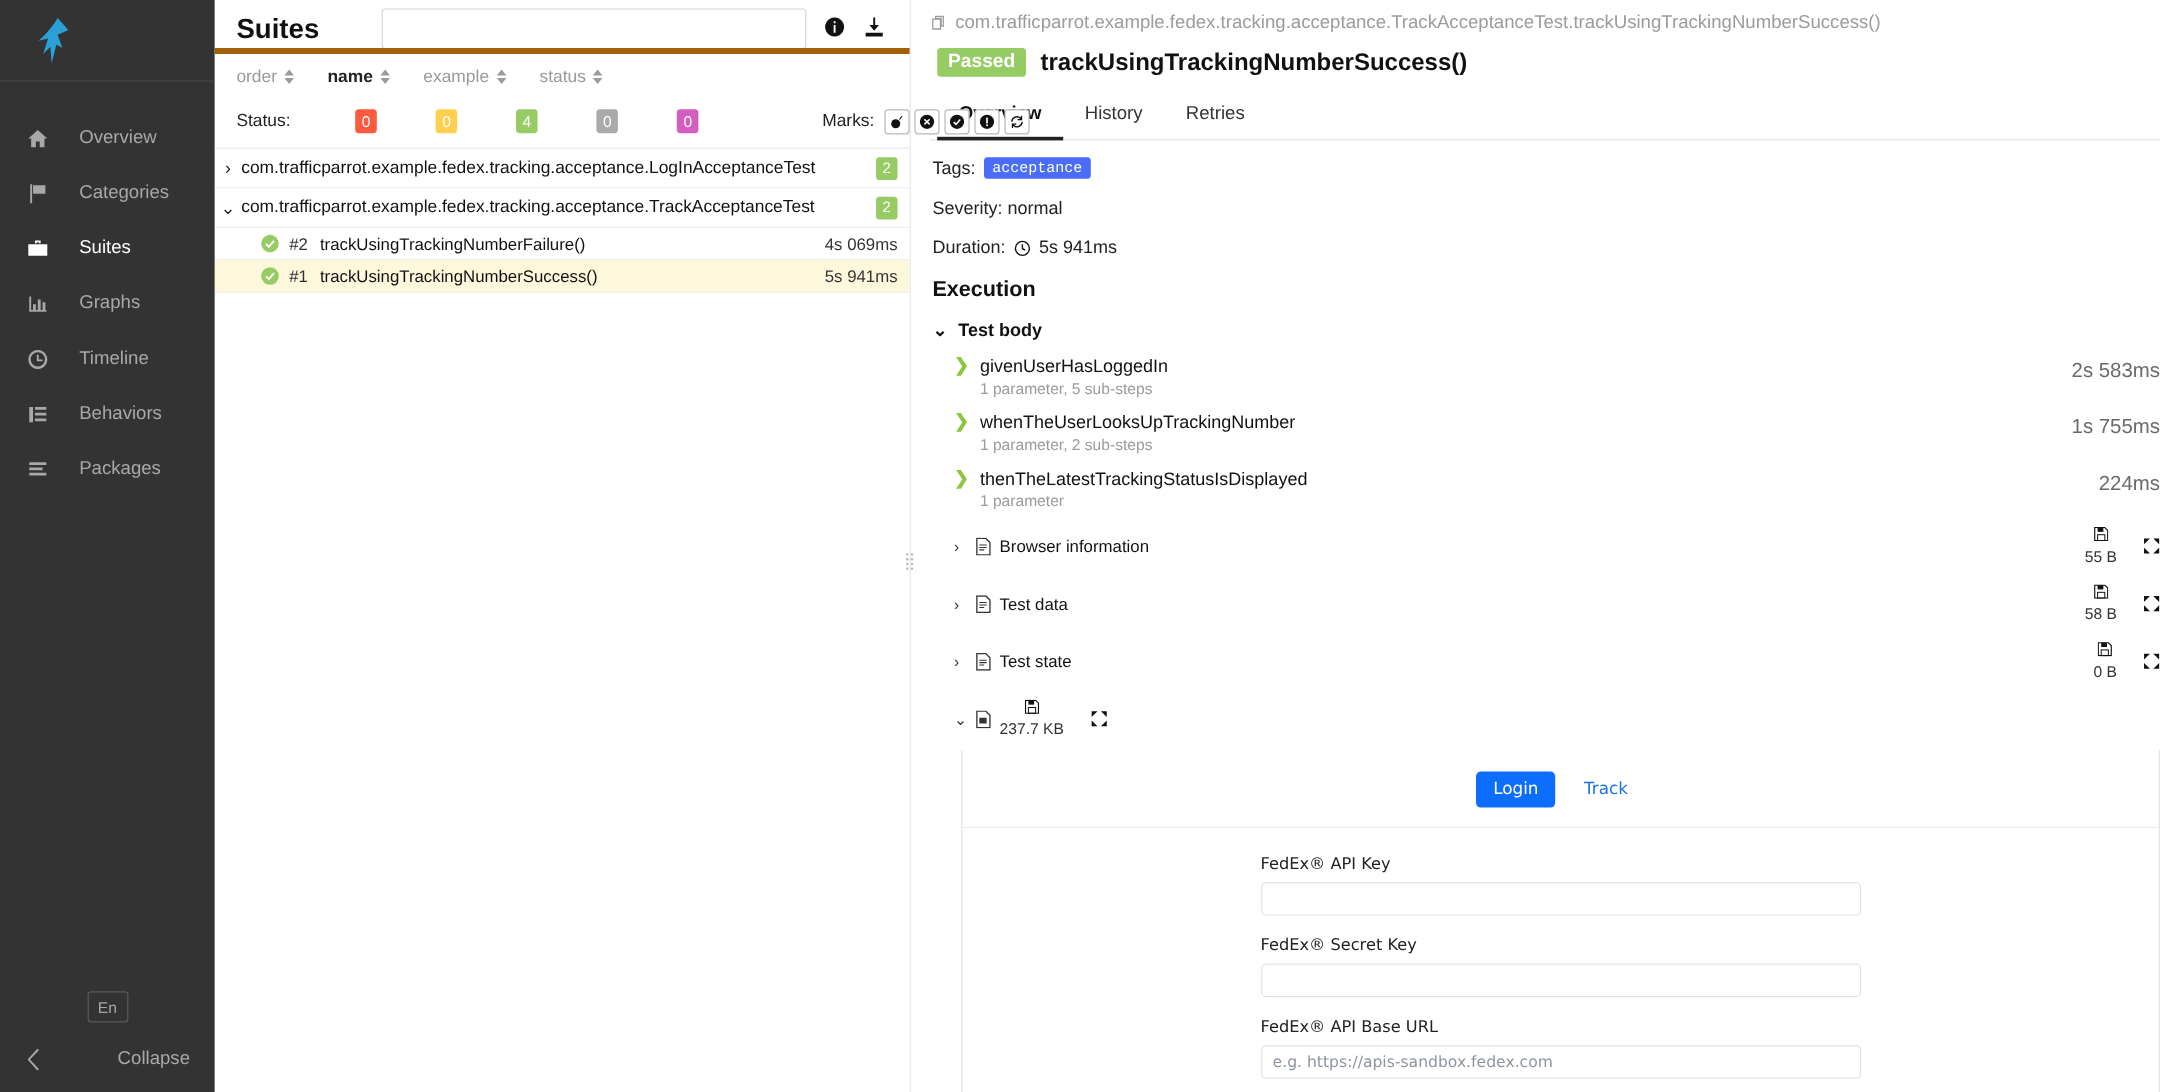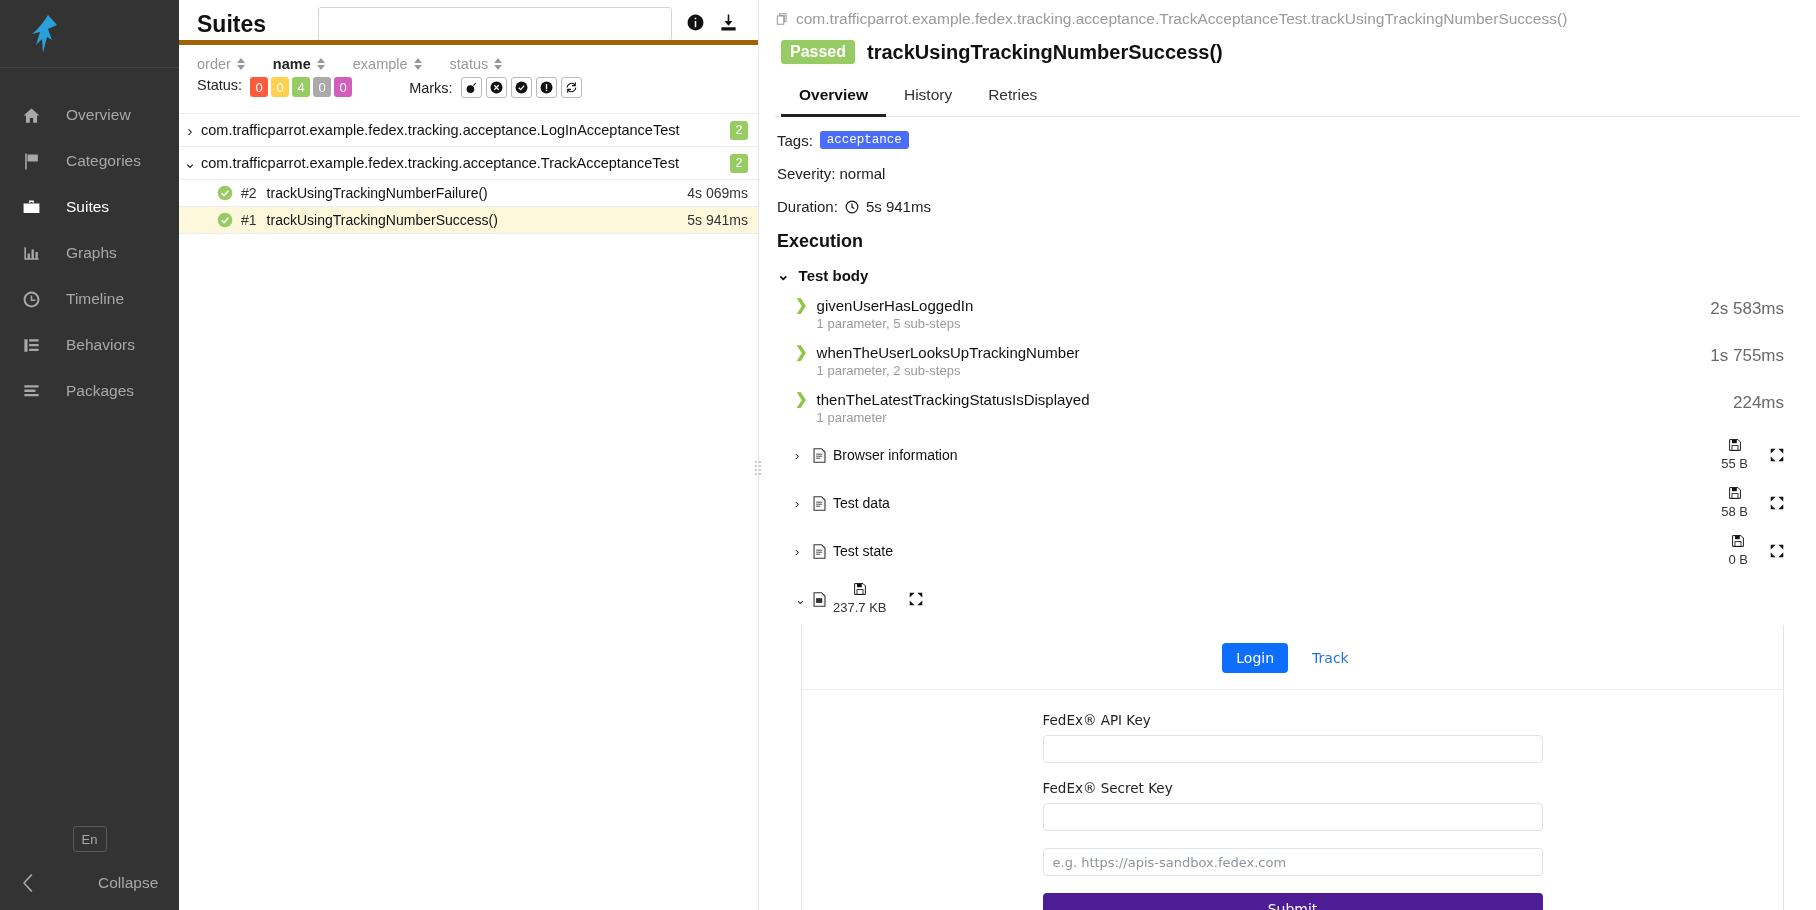--- a/index.html
+++ b/index.html
@@ -67,21 +67,21 @@
   .toolbar { border-top:5px solid #a16207; border-bottom:1px solid #ececec; padding:6px 0 8px 18px; }
   .sort-row { display:flex; align-items:center; gap:6px; height:26px; }
   .sort-item { display:flex; align-items:center; gap:6px; margin-right:22px; cursor:pointer; }
   .sort-item .lbl { color:#9a9a9a; font-size:14.5px; }
   .sort-item.active .lbl { color:#222; font-weight:bold; }
   .caret { display:flex; flex-direction:column; gap:2px; }
   .caret i { width:0;height:0;border-left:4px solid transparent;border-right:4px solid transparent; display:block;}
   .caret i.up { border-bottom:5px solid #9a9a9a; }
   .caret i.dn { border-top:5px solid #9a9a9a; }
 
-  .filter-row { display:flex; align-items:flex-start; height:28px; margin-top:0; }
+  .filter-row { display:flex; align-items:center; height:28px; margin-top:10px;gap:46px; }
   .filter-lbl { font-size:14.5px; color:#222; margin-right:8px; }
   .chip {
     min-width:18px; height:20px; padding:0 5px; border-radius:3px;
     display:flex; align-items:center; justify-content:center;
     color:#fff; font-size:13px; margin-right:3px; cursor:pointer;
   }
   .marks-wrap { display:flex; align-items:center; margin-left:54px; }
   .mark-btn {
     width:21px;height:21px;border:1px solid #b9b9b9;border-radius:3px;
     display:flex;align-items:center;justify-content:center;margin-right:4px;
@@ -126,21 +126,21 @@
     padding:3px 9px; border-radius:3px;
   }
   .test-title { font-size:20px; font-weight:bold; color:#111; }
   .tabs { display:flex; gap:0; margin-top:14px; border-bottom:1px solid #e4e4e4; padding-left:6px; }
   .tab {
     padding:8px 18px 10px 18px; font-size:15.5px; color:#333; cursor:pointer;
     border-bottom:3px solid transparent; margin-bottom:-1px;
   }
   .tab.active { font-weight:bold; color:#111; border-bottom-color:#222; }
 
-  .detail-body { flex:1; overflow:hidden; padding:14px 32px 0 18px; }
+  .detail-body { flex:1; overflow:hidden; padding:14px 16px 0 18px; }
   .meta-line { font-size:15px; color:#222; margin-bottom:16px; display:flex; align-items:center; gap:7px; }
   .tag-pill { background:#4a6cf7; color:#fff; border-radius:3px; padding:2px 7px;
     font-family:"Liberation Mono", monospace; font-size:12.5px; }
   .section-h { font-size:18px; font-weight:bold; color:#111; margin:7px 0 14px 0; }
   .tb-head { display:flex; align-items:center; gap:9px; font-size:15px; font-weight:bold; color:#111; margin-bottom:6px; cursor:pointer;}
 
   .step { display:flex; align-items:flex-start; padding:7px 0 6px 18px; }
   .step .arrow { color:#8dc63f; font-weight:bold; margin-right:9px; line-height:1.1; }
   .step .s-main { flex:1; }
   .step .s-name { font-size:15px; color:#111; }
@@ -583,20 +583,21 @@
           <div class="pv-tab active">Login</div>
           <div class="pv-tab">Track</div>
         </div>
         <div class="pv-form">
           <div class="pv-label">FedEx® API Key</div>
           <input class="pv-input" type="text" placeholder="" style="">
 
           <div class="pv-label">FedEx® Secret Key</div>
           <input class="pv-input" type="text" placeholder="" style="">
 
+          <div class="pv-label">FedEx® API Base URL</div>
           <input class="pv-input" type="text" placeholder="e.g. https://apis-sandbox.fedex.com" style="">
 
           <button class="pv-submit">Submit</button>
         </div>
       </div>
 
     </div>
   </section>
 </div>
 

